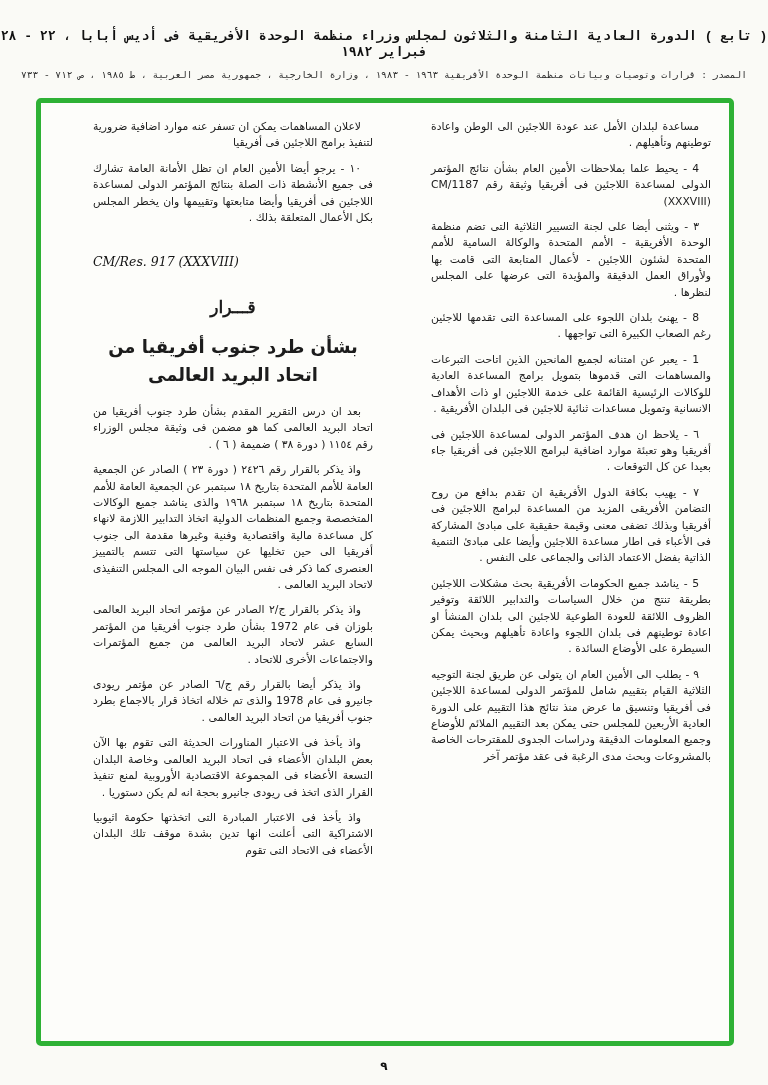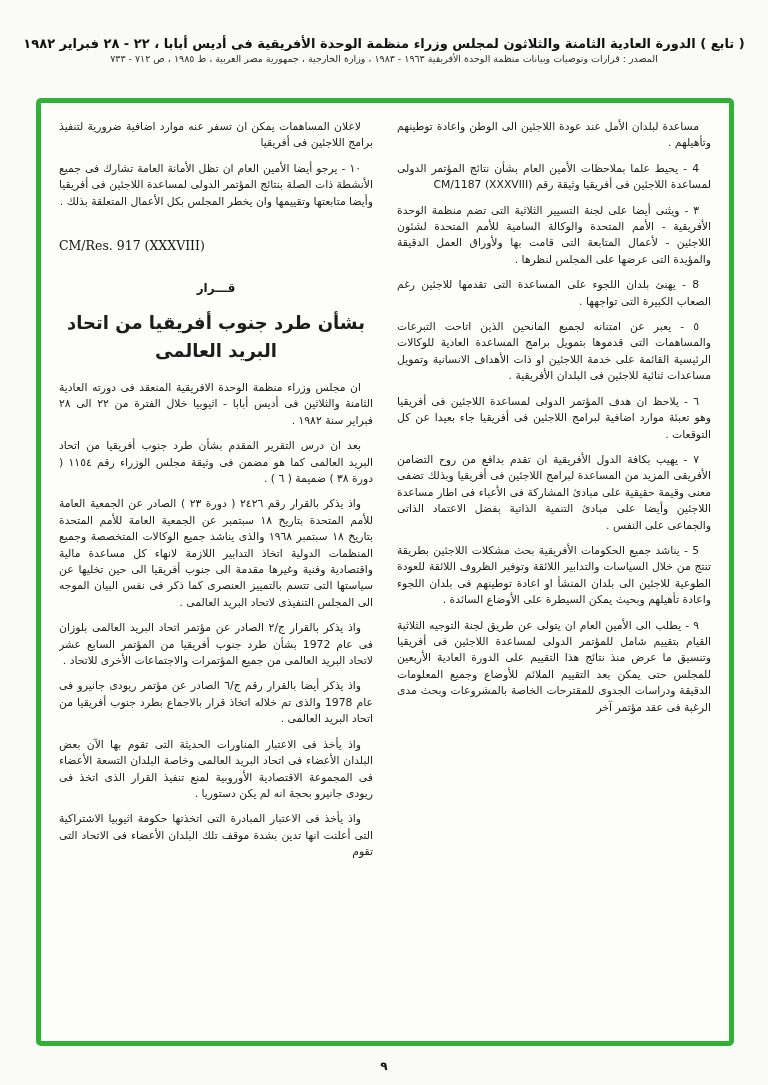--- a/index.html
+++ b/index.html
@@ -6,30 +6,31 @@
   html, body { width: 768px; height: 1085px; }
   body {
     background: #fafaf6;
     font-family: "DejaVu Sans", sans-serif;
     color: #1c1c1c;
     position: relative;
     overflow: hidden;
   }
   .page-header {
     text-align: center;
-    padding-top: 36px;
+    padding-top: 28px;
+    font-family: Liberation Mono, monospace;
   }
   .header-line1 {
     font-size: 13px;
     font-weight: bold;
     color: #111;
   }
   .header-line2 {
     font-size: 9.5px;
-    margin-top: 2px;
+    margin-top: 9px;
     color: #2a2a2a;
   }
   .doc-frame {
     position: absolute;
     left: 36px;
     top: 98px;
     width: 698px;
     height: 948px;
     border: 5px solid #2eb135;
     border-radius: 5px;
@@ -41,39 +42,42 @@
     display: flex;
     gap: 24px;
     height: 100%;
     overflow: hidden;
   }
   .col {
     flex: 1 1 0;
     font-size: 10.8px;
     line-height: 1.52;
     text-align: justify;
+    margin-left: 34px;
   }
   .para {
     margin-bottom: 9px;
     text-indent: 12px;
   }
   .ref-code {
     direction: ltr;
     text-align: left;
     font-family: "DejaVu Serif", serif;
     font-size: 12.5px;
     color: #141414;
     margin: 26px 0 24px 0;
+    font-style: italic;
   }
   .res-title {
     text-align: center;
     font-weight: bold;
-    font-size: 12px;
+    font-size: 17px;
     letter-spacing: 4px;
     margin-bottom: 12px;
+    font-family: Liberation Serif, serif;
   }
   .res-subtitle {
     text-align: center;
     font-weight: bold;
     font-size: 18px;
     margin-bottom: 16px;
   }
   .page-number {
     position: absolute;
     bottom: 12px;
@@ -96,34 +100,33 @@
   </header>
 
   <div class="doc-frame" style="border-color: rgb(46, 177, 53);">
     <div class="columns">
 
       <div class="col">
         <p class="para">مساعدة لبلدان الأمل عند عودة اللاجئين الى الوطن واعادة توطينهم وتأهيلهم .</p>
         <p class="para">4 - يحيط علما بملاحظات الأمين العام بشأن نتائج المؤتمر الدولى لمساعدة اللاجئين فى أفريقيا وثيقة رقم ‎CM/1187 (XXXVIII)‎</p>
         <p class="para">٣ - ويثنى أيضا على لجنة التسيير الثلاثية التى تضم منظمة الوحدة الأفريقية - الأمم المتحدة والوكالة السامية للأمم المتحدة لشئون اللاجئين - لأعمال المتابعة التى قامت بها ولأوراق العمل الدقيقة والمؤيدة التى عرضها على المجلس لنظرها .</p>
         <p class="para">8 - يهنئ بلدان اللجوء على المساعدة التى تقدمها للاجئين رغم الصعاب الكبيرة التى تواجهها .</p>
-        <p class="para">٥ - يعبر عن امتنانه لجميع المانحين الذين اتاحت التبرعات والمساهمات التى قدموها بتمويل برامج المساعدة العادية للوكالات الرئيسية القائمة على خدمة اللاجئين او ذات الأهداف الانسانية وتمويل مساعدات ثنائية للاجئين فى البلدان الأفريقية .</p>
+        <p class="para">1 - يعبر عن امتنانه لجميع المانحين الذين اتاحت التبرعات والمساهمات التى قدموها بتمويل برامج المساعدة العادية للوكالات الرئيسية القائمة على خدمة اللاجئين او ذات الأهداف الانسانية وتمويل مساعدات ثنائية للاجئين فى البلدان الأفريقية .</p>
         <p class="para">٦ - يلاحظ ان هدف المؤتمر الدولى لمساعدة اللاجئين فى أفريقيا وهو تعبئة موارد اضافية لبرامج اللاجئين فى أفريقيا جاء بعيدا عن كل التوقعات .</p>
         <p class="para">٧ - يهيب بكافة الدول الأفريقية ان تقدم بدافع من روح التضامن الأفريقى المزيد من المساعدة لبرامج اللاجئين فى أفريقيا وبذلك تضفى معنى وقيمة حقيقية على مبادئ المشاركة فى الأعباء فى اطار مساعدة اللاجئين وأيضا على مبادئ التنمية الذاتية بفضل الاعتماد الذاتى والجماعى على النفس .</p>
         <p class="para">5 - يناشد جميع الحكومات الأفريقية بحث مشكلات اللاجئين بطريقة تنتج من خلال السياسات والتدابير اللائقة وتوفير الظروف اللائقة للعودة الطوعية للاجئين الى بلدان المنشأ او اعادة توطينهم فى بلدان اللجوء واعادة تأهيلهم وبحيث يمكن السيطرة على الأوضاع السائدة .</p>
         <p class="para">٩ - يطلب الى الأمين العام ان يتولى عن طريق لجنة التوجيه الثلاثية القيام بتقييم شامل للمؤتمر الدولى لمساعدة اللاجئين فى أفريقيا وتنسيق ما عرض منذ نتائج هذا التقييم على الدورة العادية الأربعين للمجلس حتى يمكن بعد التقييم الملائم للأوضاع وجميع المعلومات الدقيقة ودراسات الجدوى للمقترحات الخاصة بالمشروعات وبحث مدى الرغبة فى عقد مؤتمر آخر</p>
       </div>
 
       <div class="col">
         <p class="para">لاعلان المساهمات يمكن ان تسفر عنه موارد اضافية ضرورية لتنفيذ برامج اللاجئين فى أفريقيا</p>
         <p class="para">١٠ - يرجو أيضا الأمين العام ان تظل الأمانة العامة تشارك فى جميع الأنشطة ذات الصلة بنتائج المؤتمر الدولى لمساعدة اللاجئين فى أفريقيا وأيضا متابعتها وتقييمها وان يخطر المجلس بكل الأعمال المتعلقة بذلك .</p>
         <div class="ref-code">CM/Res. 917 (XXXVIII)</div>
         <div class="res-title">قـــرار</div>
         <div class="res-subtitle">بشأن طرد جنوب أفريقيا من اتحاد البريد العالمى</div>
-        <p class="para">ان مجلس وزراء منظمة الوحدة الافريقية المنعقد فى دورته العادية الثامنة والثلاثين فى أديس أبابا - اثيوبيا خلال الفترة من ٢٢ الى ٢٨ فبراير سنة ١٩٨٢ .</p>
         <p class="para">بعد ان درس التقرير المقدم بشأن طرد جنوب أفريقيا من اتحاد البريد العالمى كما هو مضمن فى وثيقة مجلس الوزراء رقم ١١٥٤ ( دورة ٣٨ ) ضميمة ( ٦ ) .</p>
         <p class="para">واذ يذكر بالقرار رقم ٢٤٢٦ ( دورة ٢٣ ) الصادر عن الجمعية العامة للأمم المتحدة بتاريخ ١٨ سبتمبر عن الجمعية العامة للأمم المتحدة بتاريخ ١٨ سبتمبر ١٩٦٨ والذى يناشد جميع الوكالات المتخصصة وجميع المنظمات الدولية اتخاذ التدابير اللازمة لانهاء كل مساعدة مالية واقتصادية وفنية وغيرها مقدمة الى جنوب أفريقيا الى حين تخليها عن سياستها التى تتسم بالتمييز العنصرى كما ذكر فى نفس البيان الموجه الى المجلس التنفيذى لاتحاد البريد العالمى .</p>
         <p class="para">واذ يذكر بالقرار ج/٢ الصادر عن مؤتمر اتحاد البريد العالمى بلوزان فى عام 1972 بشأن طرد جنوب أفريقيا من المؤتمر السابع عشر لاتحاد البريد العالمى من جميع المؤتمرات والاجتماعات الأخرى للاتحاد .</p>
         <p class="para">واذ يذكر أيضا بالقرار رقم ج/٦ الصادر عن مؤتمر ريودى جانيرو فى عام 1978 والذى تم خلاله اتخاذ قرار بالاجماع بطرد جنوب أفريقيا من اتحاد البريد العالمى .</p>
         <p class="para">واذ يأخذ فى الاعتبار المناورات الحديثة التى تقوم بها الآن بعض البلدان الأعضاء فى اتحاد البريد العالمى وخاصة البلدان التسعة الأعضاء فى المجموعة الاقتصادية الأوروبية لمنع تنفيذ القرار الذى اتخذ فى ريودى جانيرو بحجة انه لم يكن دستوريا .</p>
         <p class="para">واذ يأخذ فى الاعتبار المبادرة التى اتخذتها حكومة اثيوبيا الاشتراكية التى أعلنت انها تدين بشدة موقف تلك البلدان الأعضاء فى الاتحاد التى تقوم</p>
       </div>
 
     </div>
   </div>

